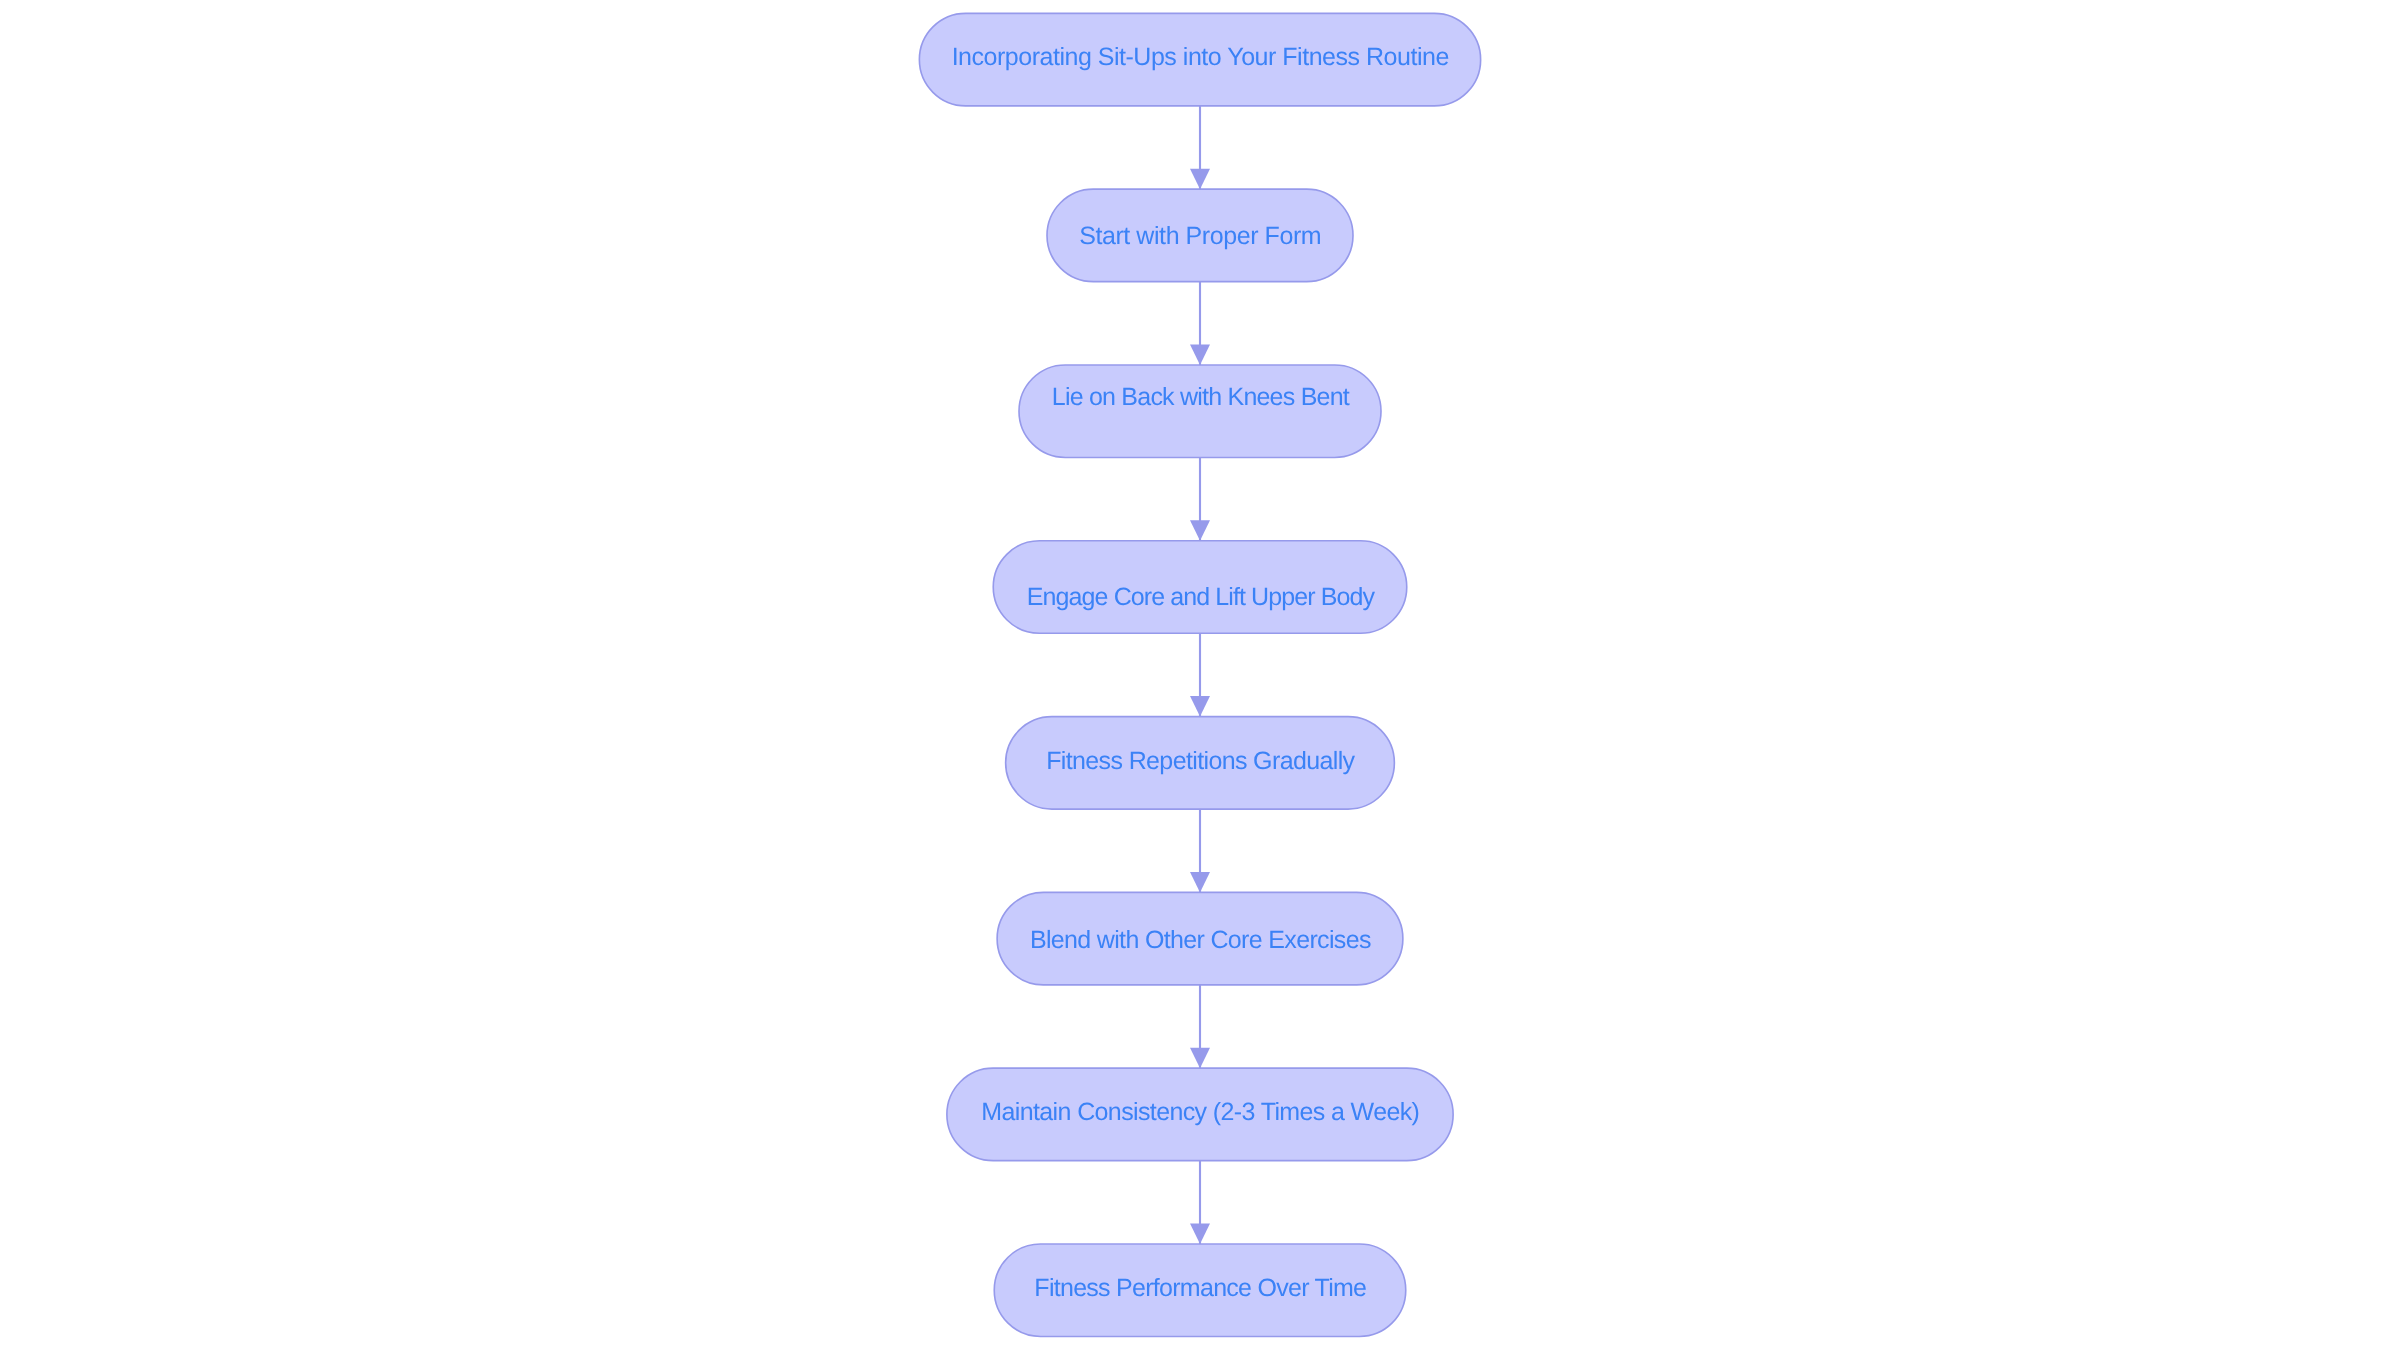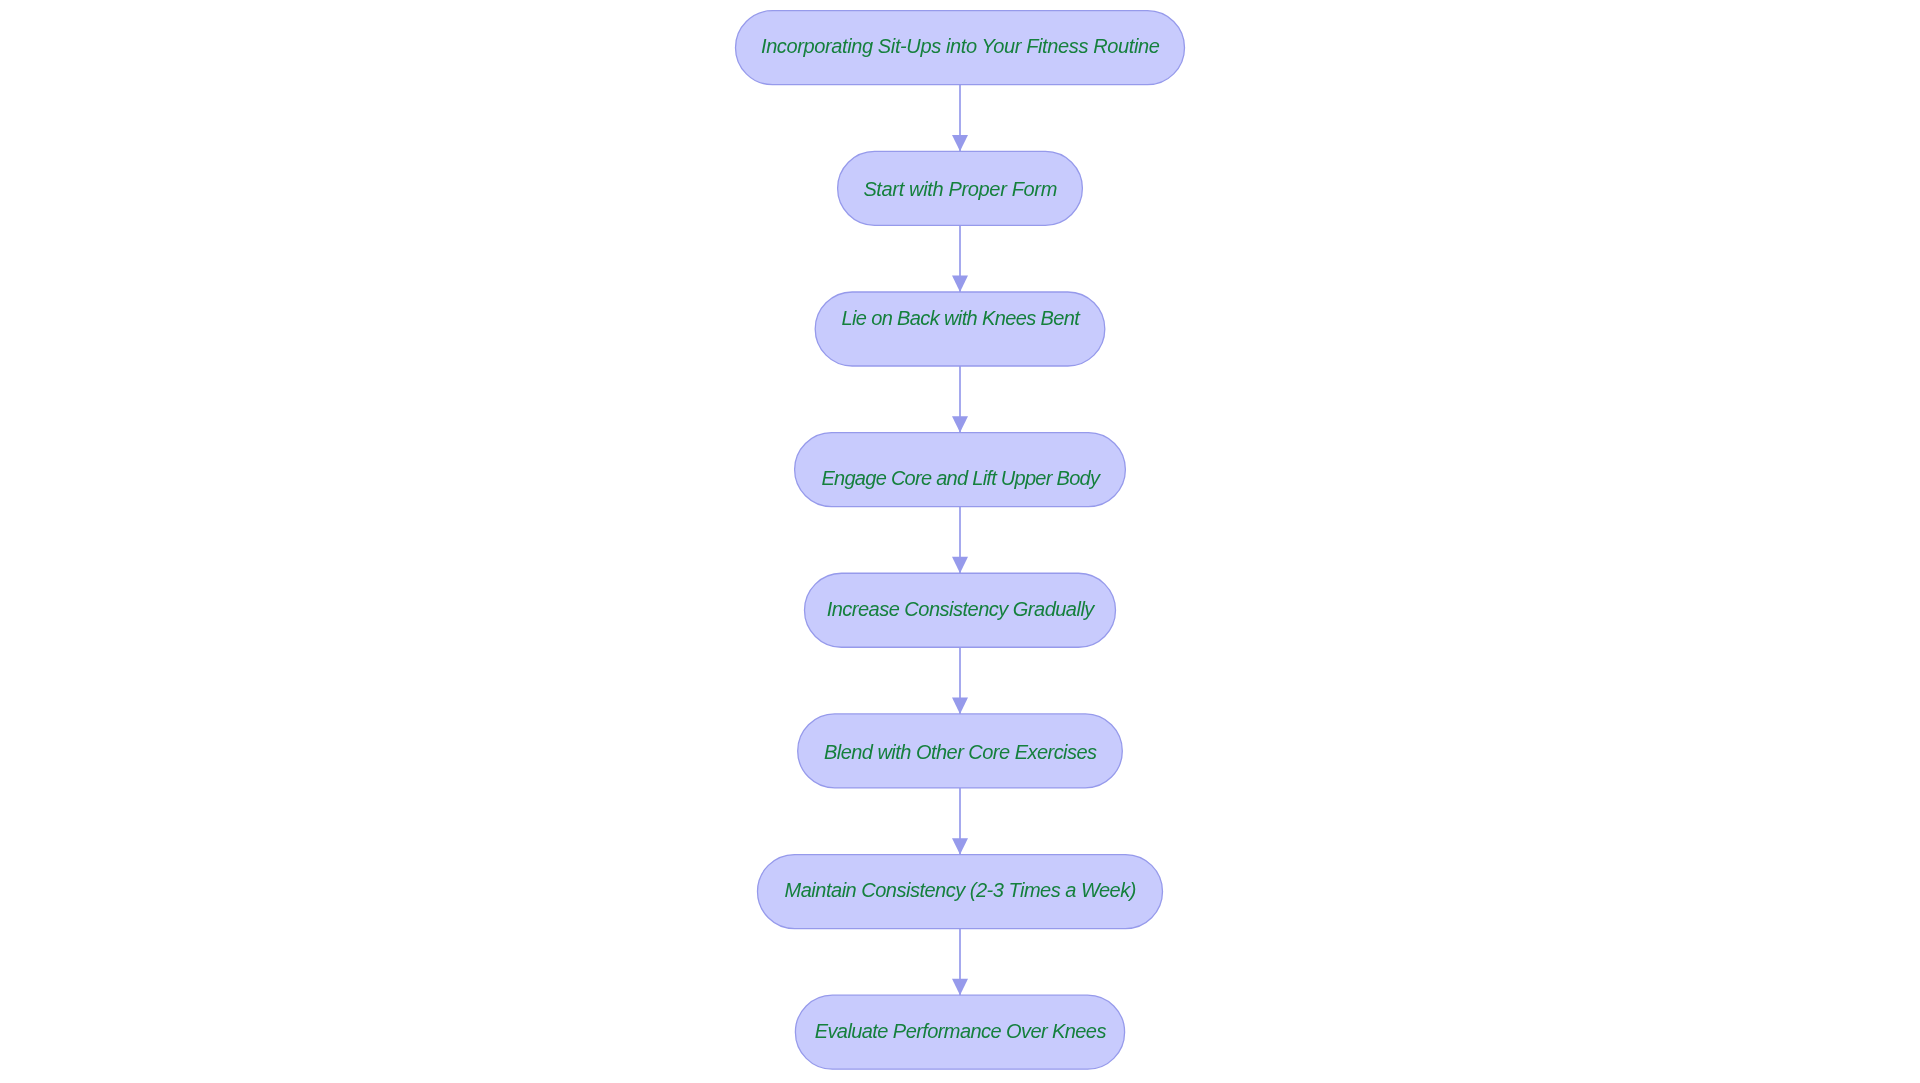--- a/index.html
+++ b/index.html
@@ -2,21 +2,21 @@
 <html><head>
 <meta charset="utf-8">
 <title>Flowchart</title>
 <style>
   html,body{margin:0;padding:0;background:#ffffff;}
   body{width:1920px;height:1083px;overflow:hidden;
        font-family:"Liberation Sans",sans-serif;-webkit-font-smoothing:antialiased;}
   #chart{position:relative;width:1920px;height:1083px;background:#ffffff;}
   #diagram-layer{position:absolute;left:0;top:0;width:1920px;height:1083px;overflow:visible;}
   .node{position:absolute;box-sizing:border-box;display:flex;align-items:center;justify-content:center;}
-  .node-label{font-size:20px;color:#15803d;line-height:1;white-space:nowrap;position:relative;top:-1.6px;font-style:italic;}
+  .node-label{font-size:20px;color:#3b82f6;line-height:1;white-space:nowrap;position:relative;top:-1.6px;}
   
   .n1{left:735.5px;top:10.7px;width:449px;height:74px;}
   .n2{left:837.6px;top:151.34px;width:244.8px;height:78px;}
   .n3{left:815.2px;top:291.98px;width:289.6px;height:56px;}
   .n4{left:794.6px;top:432.62px;width:330.8px;height:74px;}
   .n5{left:804.5px;top:573.26px;width:311px;height:74px;}
   .n6{left:797.7px;top:713.9px;width:324.6px;height:79px;}
   .n7{left:757.5px;top:854.54px;width:405px;height:74px;}
   .n8{left:795.4px;top:995.18px;width:329.2px;height:74px;}
   .t1{letter-spacing:-0.384px;margin-right:-0.384px;}
@@ -84,25 +84,25 @@
   <div class="node n2">
     <span class="node-label t2">Start with Proper Form</span>
   </div>
   <div class="node n3">
     <span class="node-label t3">Lie on Back with Knees Bent</span>
   </div>
   <div class="node n4">
     <span class="node-label t4">Engage Core and Lift Upper Body</span>
   </div>
   <div class="node n5">
-    <span class="node-label t5">Increase Consistency Gradually</span>
+    <span class="node-label t5">Fitness Repetitions Gradually</span>
   </div>
   <div class="node n6">
     <span class="node-label t6">Blend with Other Core Exercises</span>
   </div>
   <div class="node n7">
     <span class="node-label t7">Maintain Consistency (2-3 Times a Week)</span>
   </div>
   <div class="node n8">
-    <span class="node-label t8">Evaluate Performance Over Knees</span>
+    <span class="node-label t8">Fitness Performance Over Time</span>
   </div>
 
 </div>
 
 </body></html>

